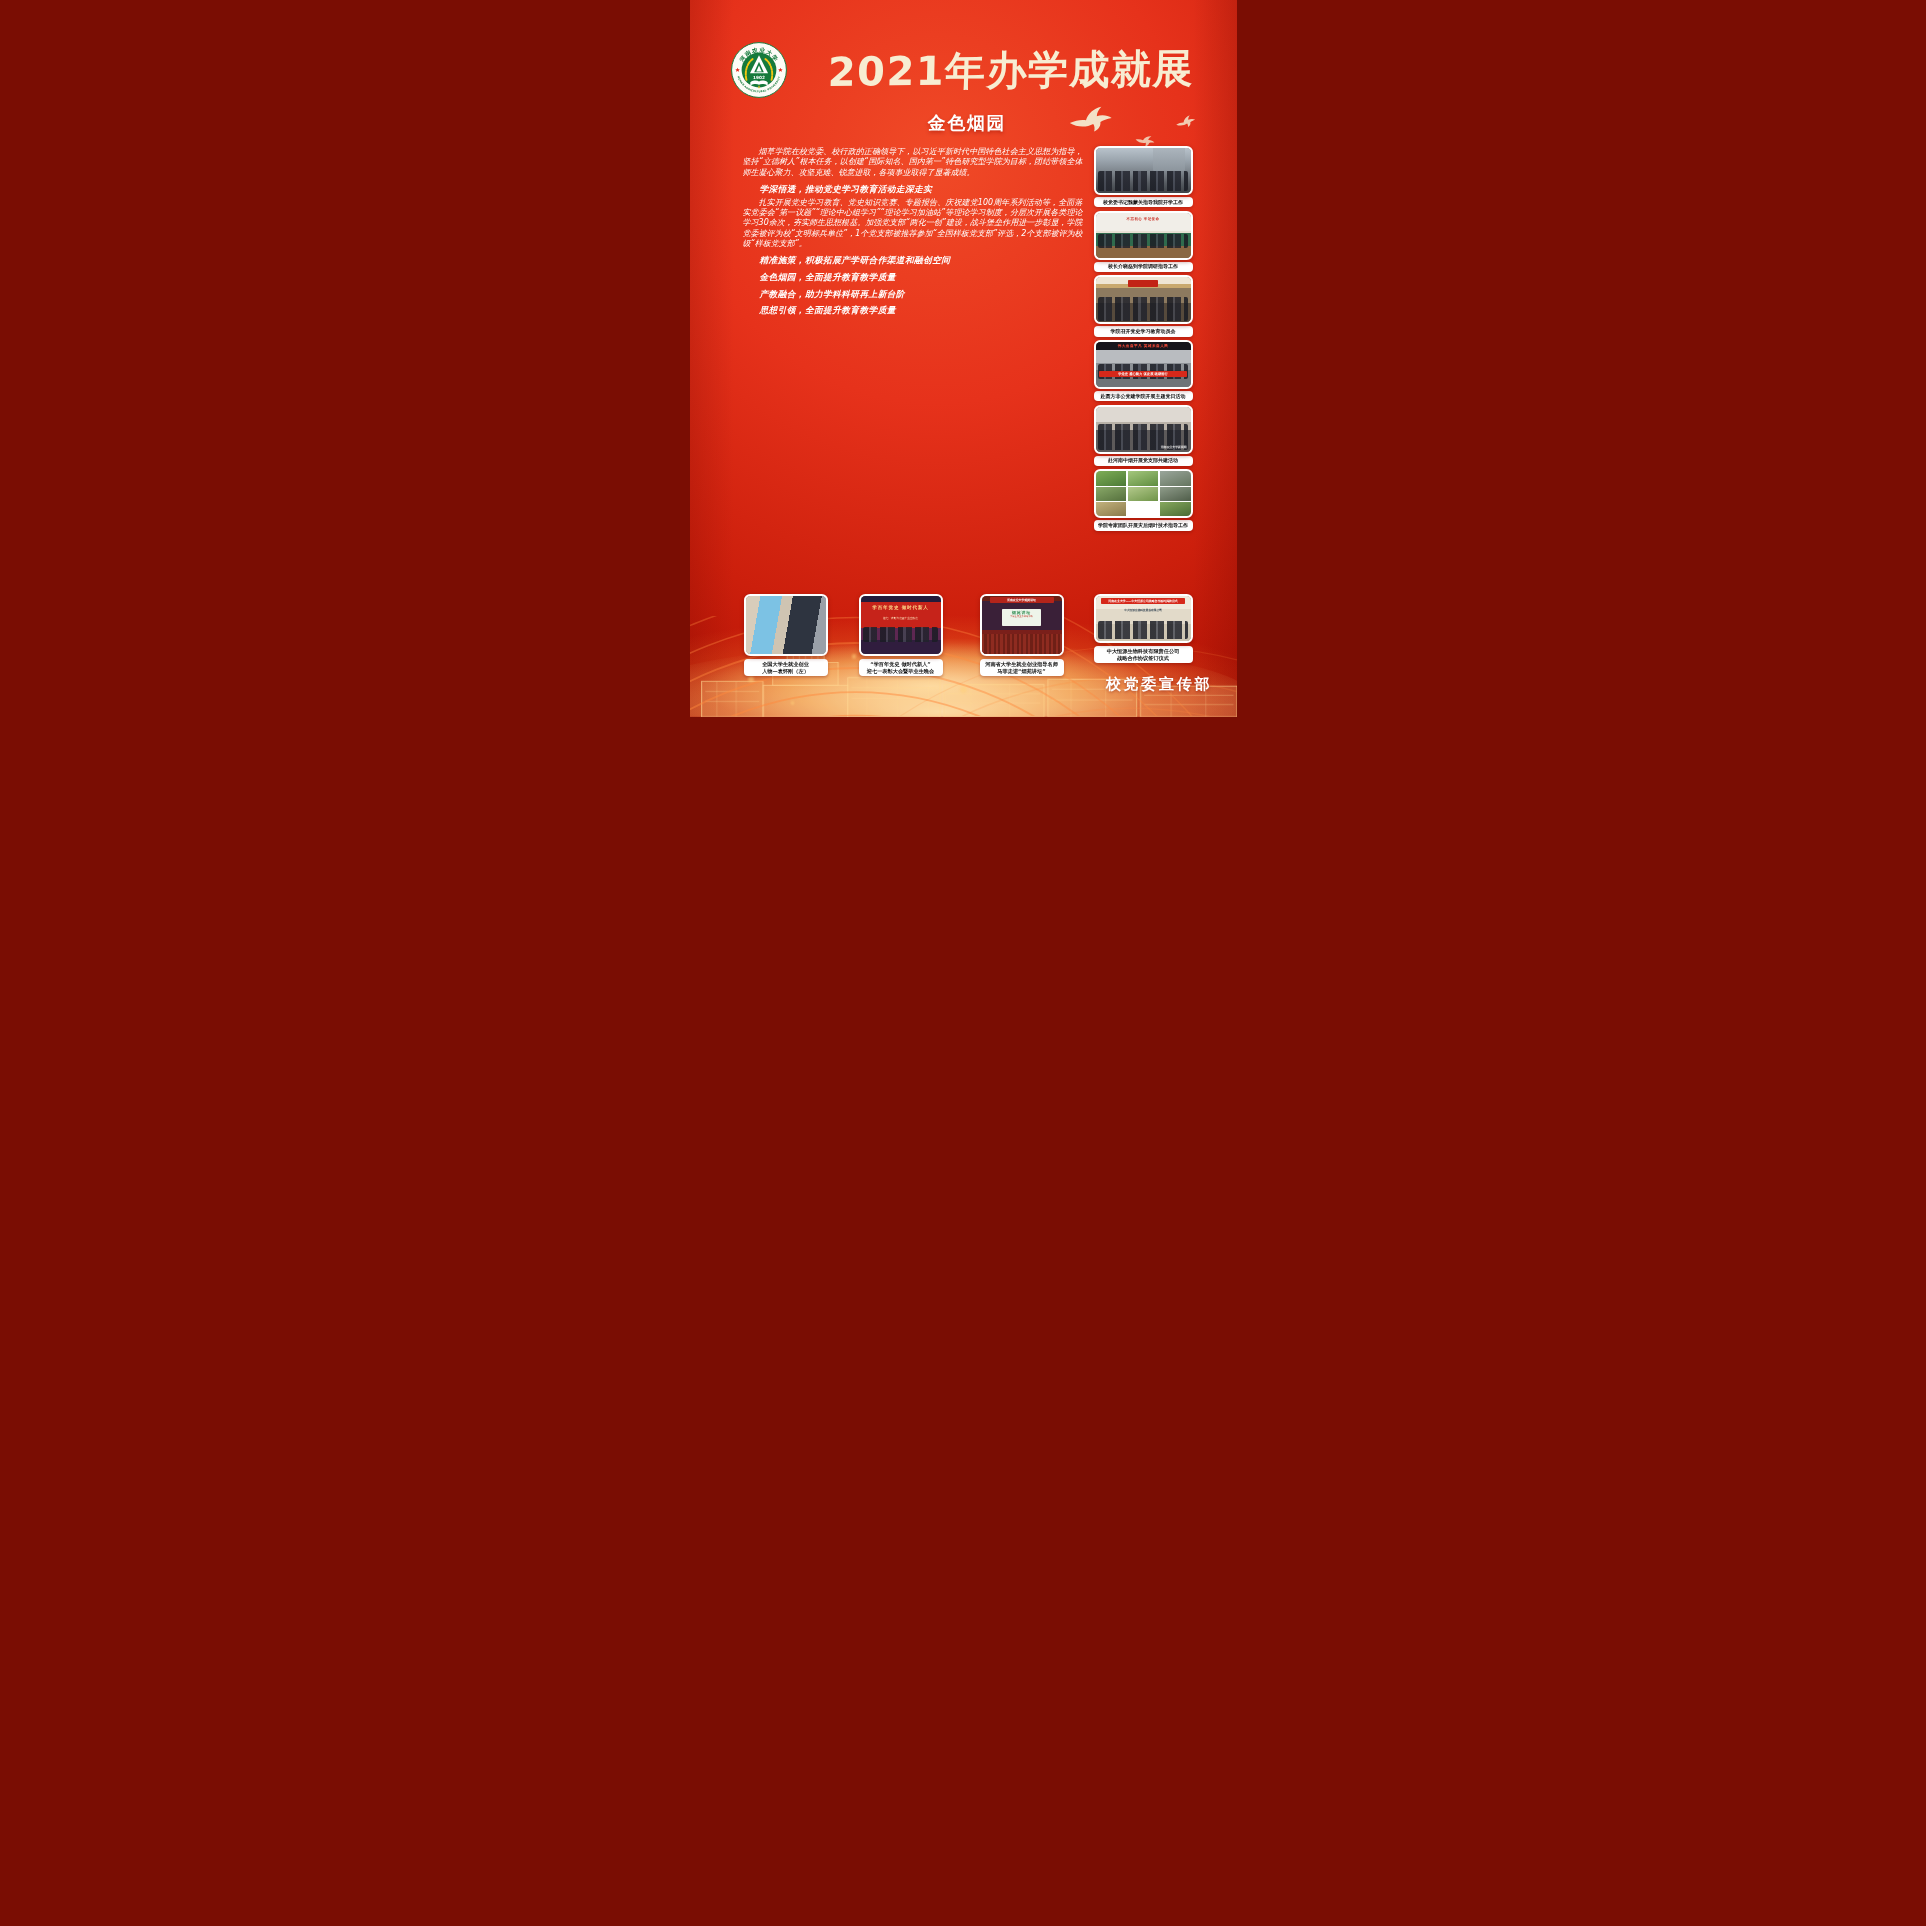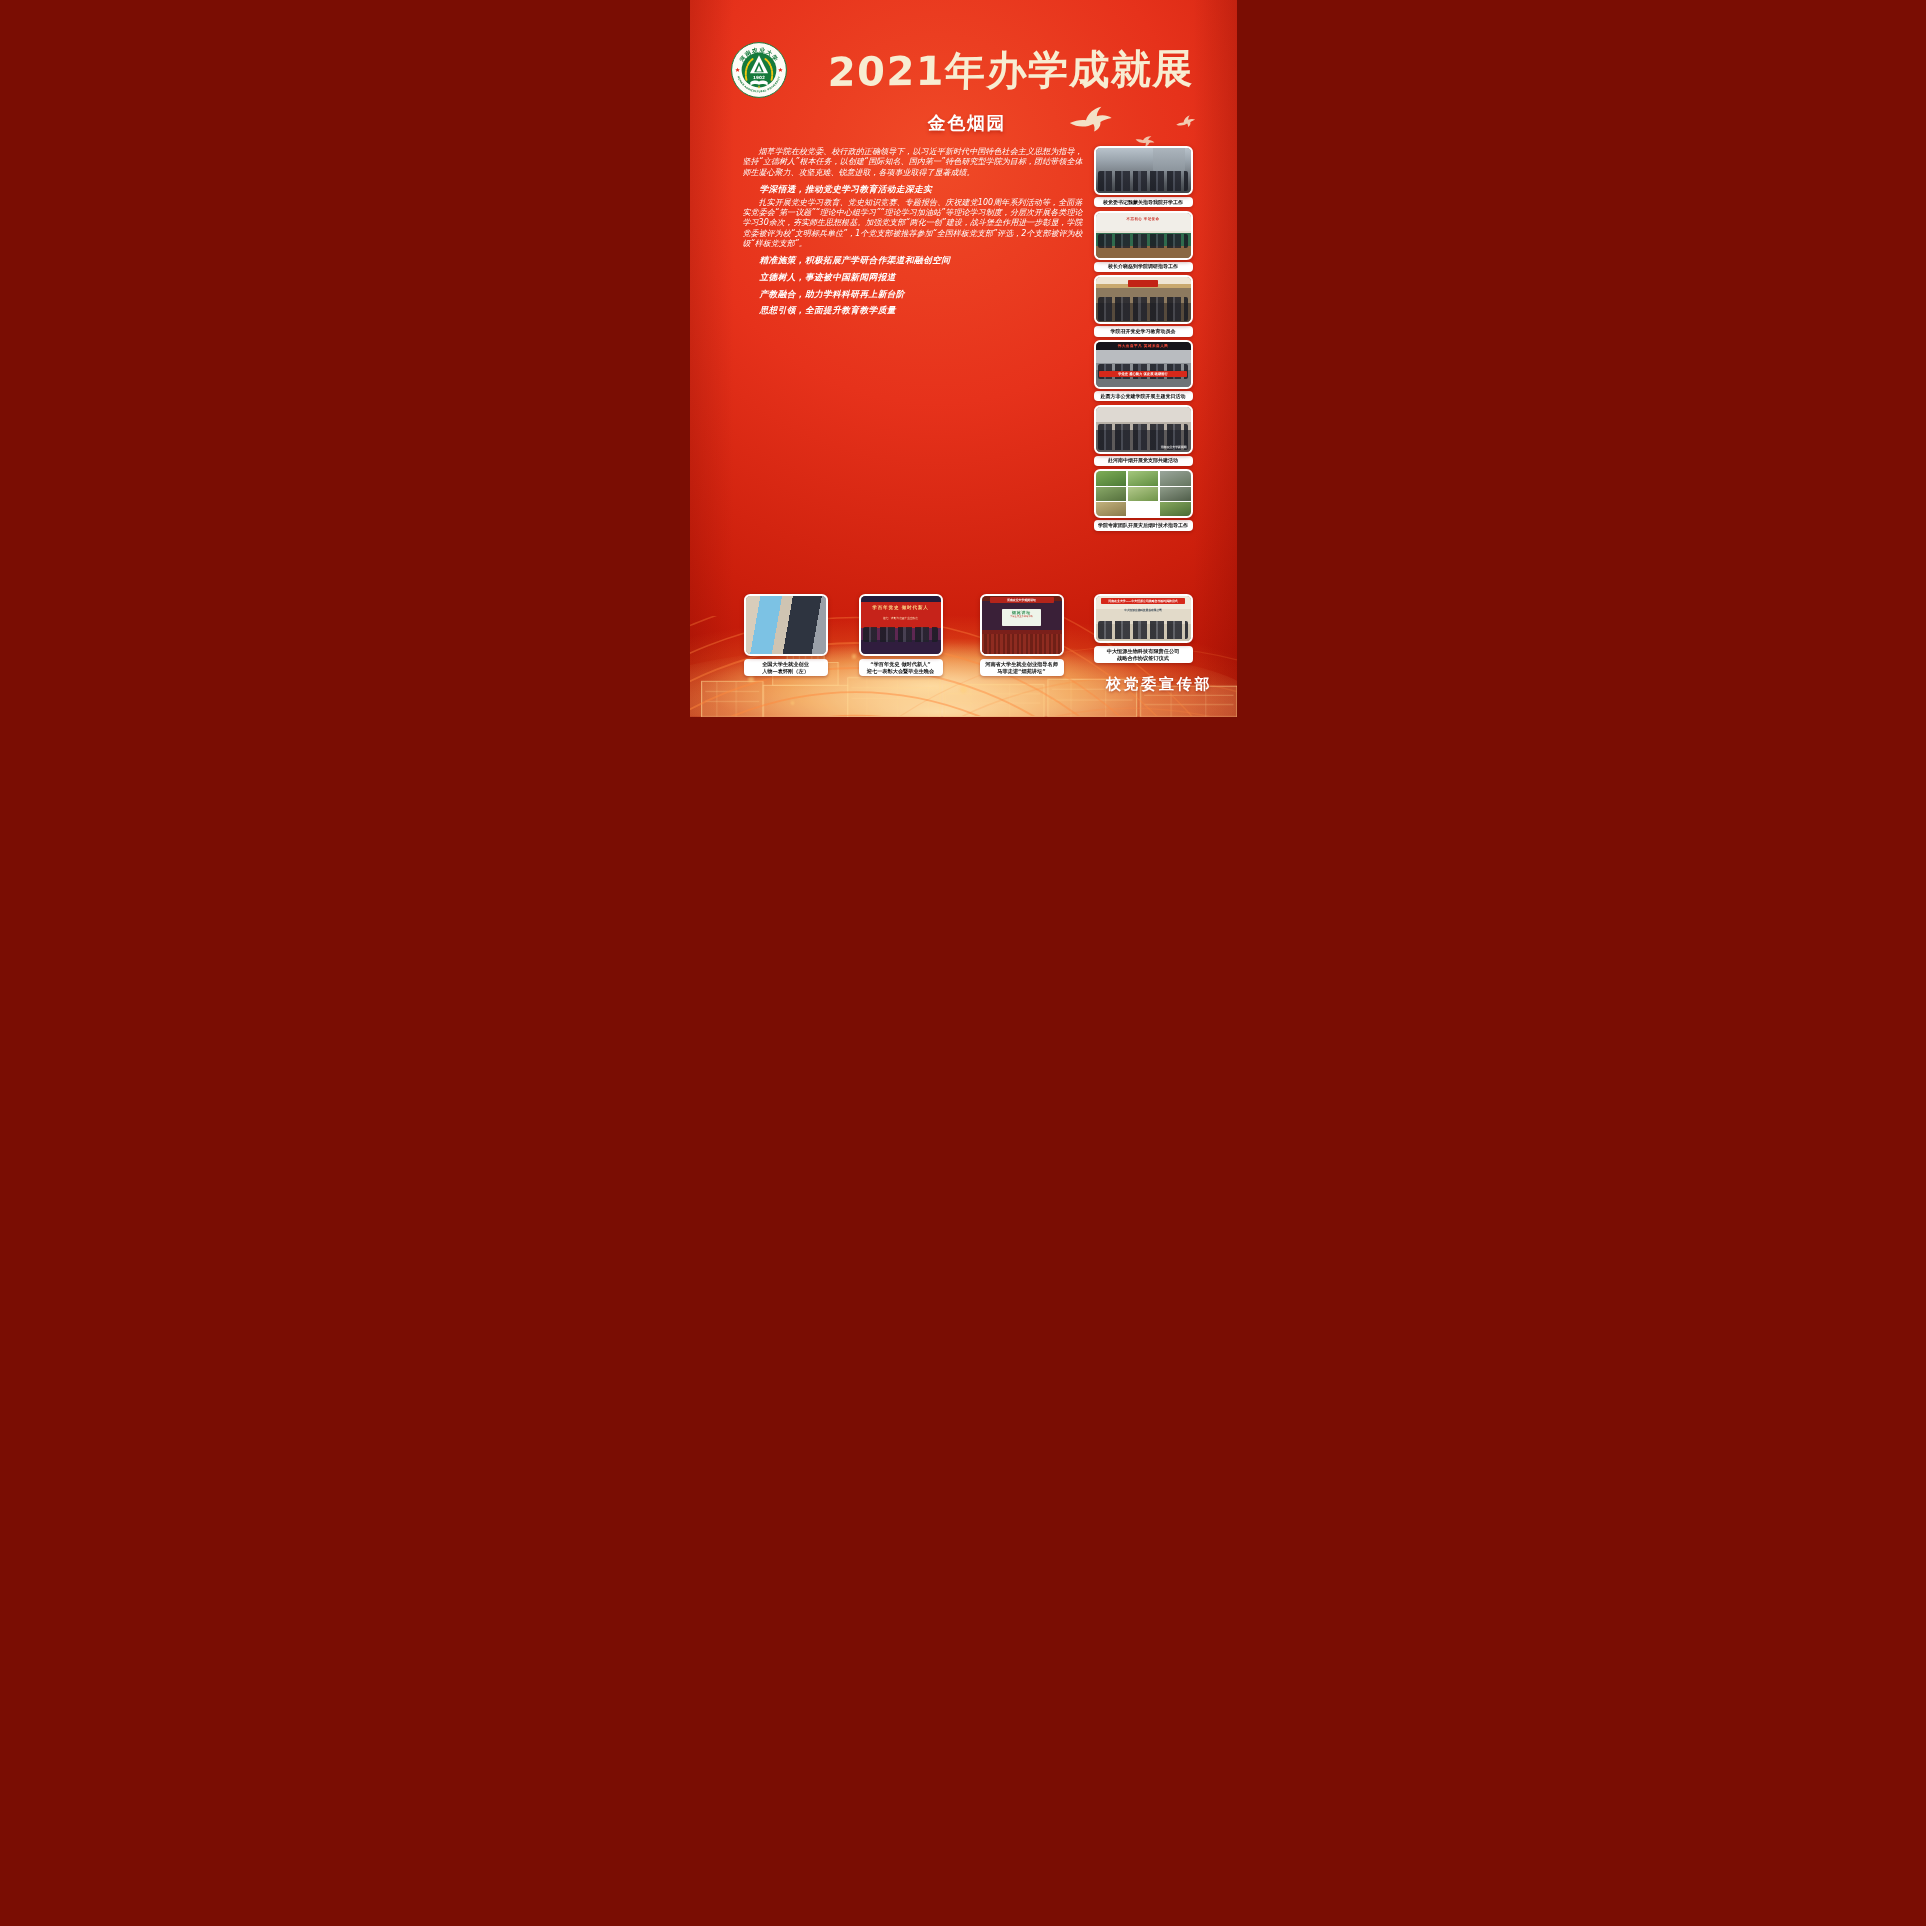--- a/index.html
+++ b/index.html
@@ -212,21 +212,21 @@
     </svg>
   <svg class="dove d3" viewBox="0 0 100 60">
       <path d="M4 40 C18 34 30 32 40 34 C44 20 56 8 74 4 C67 12 64 19 64 25 C74 21 88 22 97 29 C86 31 78 34 72 38 C73 47 68 55 58 59 C60 52 59 46 56 42 C42 50 20 50 4 40 Z"></path>
     </svg>
 
   <div class="content">
     <p>烟草学院在校党委、校行政的正确领导下，以习近平新时代中国特色社会主义思想为指导，坚持“立德树人”根本任务，以创建“国际知名、国内第一”特色研究型学院为目标，团结带领全体师生凝心聚力、攻坚克难、锐意进取，各项事业取得了显著成绩。</p>
     <h2>学深悟透，推动党史学习教育活动走深走实</h2>
     <p>扎实开展党史学习教育、党史知识竞赛、专题报告、庆祝建党100周年系列活动等，全面落实党委会“第一议题”“理论中心组学习”“理论学习加油站”等理论学习制度，分层次开展各类理论学习30余次，夯实师生思想根基。加强党支部“两化一创”建设，战斗堡垒作用进一步彰显，学院党委被评为校“文明标兵单位”，1个党支部被推荐参加“全国样板党支部”评选，2个支部被评为校级“样板党支部”。</p>
     <h2>精准施策，积极拓展产学研合作渠道和融创空间</h2>
-    <h2>立德树人，事迹被中国新闻网报道</h2>
+    <h2>金色烟园，全面提升教育教学质量</h2>
     <h2>产教融合，助力学科科研再上新台阶</h2>
     <h2>思想引领，全面提升教育教学质量</h2>
   </div>
 
   <div class="pcol">
     <div class="unit">
       <div class="ph">
         <div class="scene r1">
             <div class="bld"></div>
             <div class="figs"></div>

